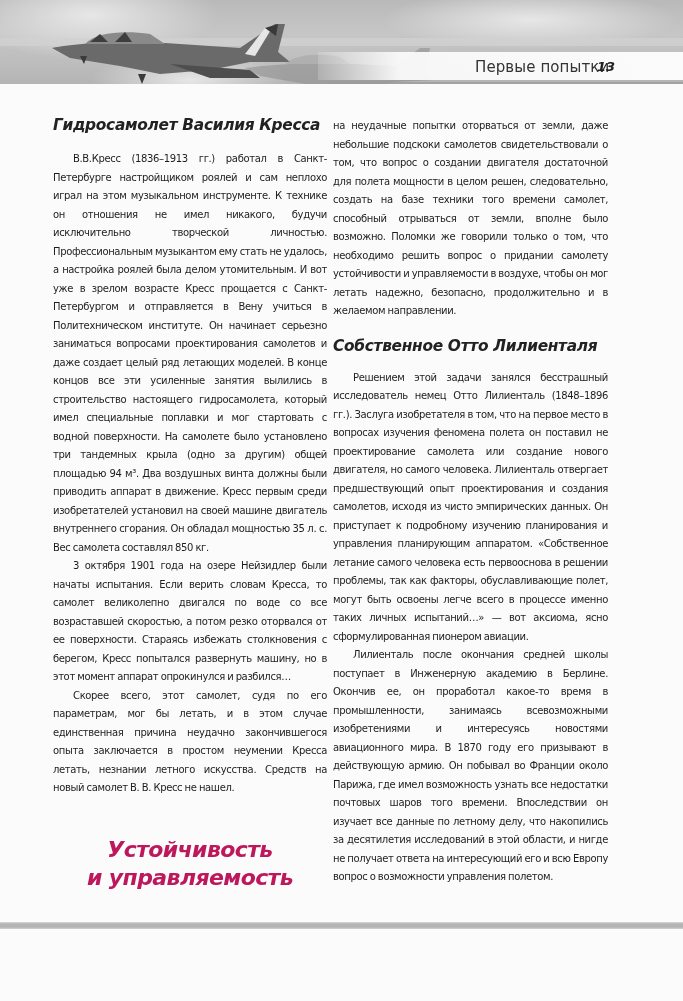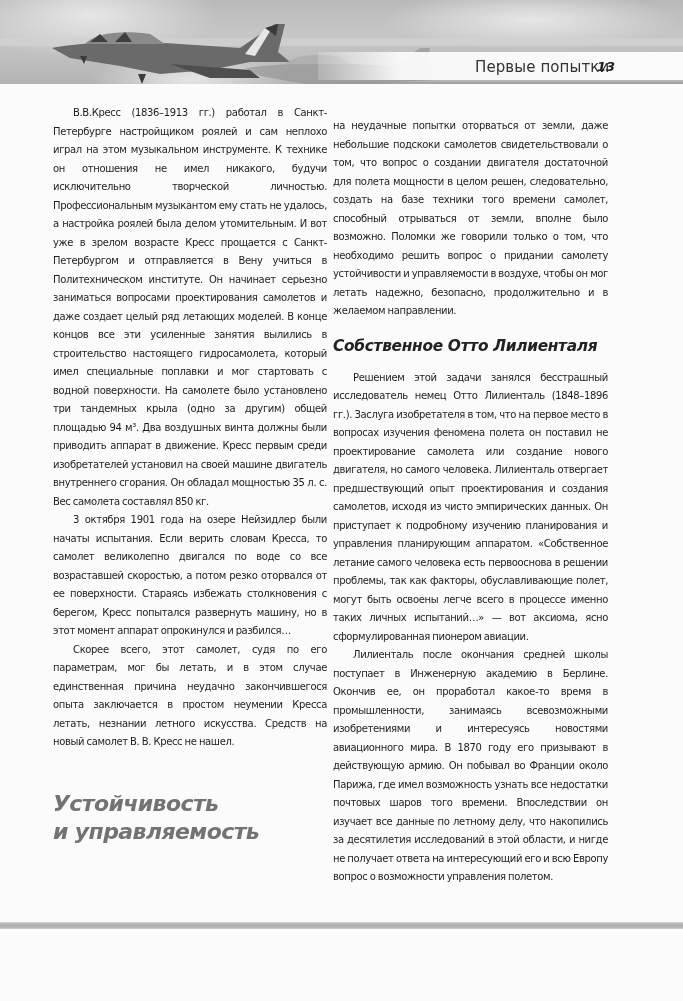--- a/index.html
+++ b/index.html
@@ -46,21 +46,21 @@
   
   .col { position:absolute; top:104px; width:274px; }
   .col-left  { left:53px; }
   .col-right { left:333px; width:275px; }
   .h3 {
     font-family:"DejaVu Sans", sans-serif; font-style:italic; font-size:15.4px;
     color:#222; margin:0; line-height:22px; letter-spacing:-0.3px;
   }
   .h2 {
     font-family:"DejaVu Sans", sans-serif; font-style:italic; font-weight:bold;
-    font-size:22px; color:#737373; margin:0; line-height:28px; letter-spacing:-0.6px;
+    font-size:22px; color:#be185d; margin:0; line-height:28px; letter-spacing:-0.6px;text-align:center;
   }
   p.body {
     margin:0; font-size:10px; line-height:18.5px; text-align:justify;
     text-indent:20px; letter-spacing:-0.35px; word-spacing:-0.5px;
     font-family:"DejaVu Sans", sans-serif; color:#1d1d1d;
   }
   p.body.noindent { text-indent:0; }
   .footer-rule {
     position:absolute; left:0; top:922px; width:683px; height:7px;
     background:linear-gradient(180deg,#d8d8d8 0%,#b3b3b3 30%,#b3b3b3 70%,#d0d0d0 100%);
@@ -93,20 +93,21 @@
 
   <div class="stripe"></div>
   <div class="stripe-line"></div>
   <div class="bottom-band"></div>
 
   <span class="running-head">Первые попытки</span>
   <span class="page-number">13</span>
 </div>
 
 <div class="col col-left">
+  <h3 class="h3" style="margin-top:10px;margin-bottom:14px;">Гидросамолет Василия Кресса</h3>
   <p class="body">В.В.Кресс (1836–1913 гг.) работал в Санкт-Петербурге настройщиком роялей и сам неплохо играл на этом музыкальном инструменте. К технике он отношения не имел никакого, будучи исключительно творческой личностью. Профессиональным музыкантом ему стать не удалось, а настройка роялей была делом утомительным. И вот уже в зрелом возрасте Кресс прощается с Санкт-Петербургом и отправляется в Вену учиться в Политехническом институте. Он начинает серьезно заниматься вопросами проектирования самолетов и даже создает целый ряд летающих моделей. В конце концов все эти усиленные занятия вылились в строительство настоящего гидросамолета, который имел специальные поплавки и мог стартовать с водной поверхности. На самолете было установлено три тандемных крыла (одно за другим) общей площадью 94 м³. Два воздушных винта должны были приводить аппарат в движение. Кресс первым среди изобретателей установил на своей машине двигатель внутреннего сгорания. Он обладал мощностью 35 л. с. Вес самолета составлял 850 кг.</p>
   <p class="body">3 октября 1901 года на озере Нейзидлер были начаты испытания. Если верить словам Кресса, то самолет великолепно двигался по воде со все возраставшей скоростью, а потом резко оторвался от ее поверхности. Стараясь избежать столкновения с берегом, Кресс попытался развернуть машину, но в этот момент аппарат опрокинулся и разбился…</p>
   <p class="body">Скорее всего, этот самолет, судя по его параметрам, мог бы летать, и в этом случае единственная причина неудачно закончившегося опыта заключается в простом неумении Кресса летать, незнании летного искусства. Средств на новый самолет В. В. Кресс не нашел.</p>
 
   <div style="height:38px;"></div>
   <h2 class="h2">Устойчивость</h2>
   <h2 class="h2" style="margin-bottom:14px;">и управляемость</h2>
 
 </div>
 

